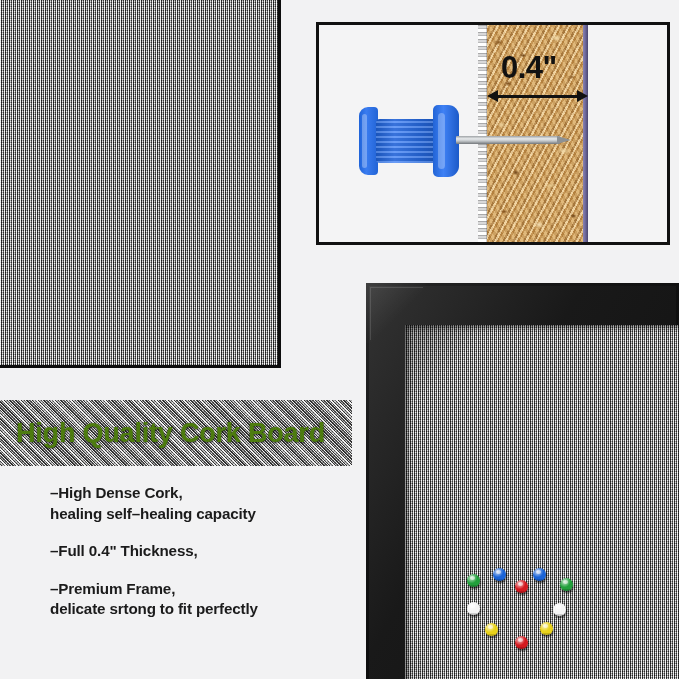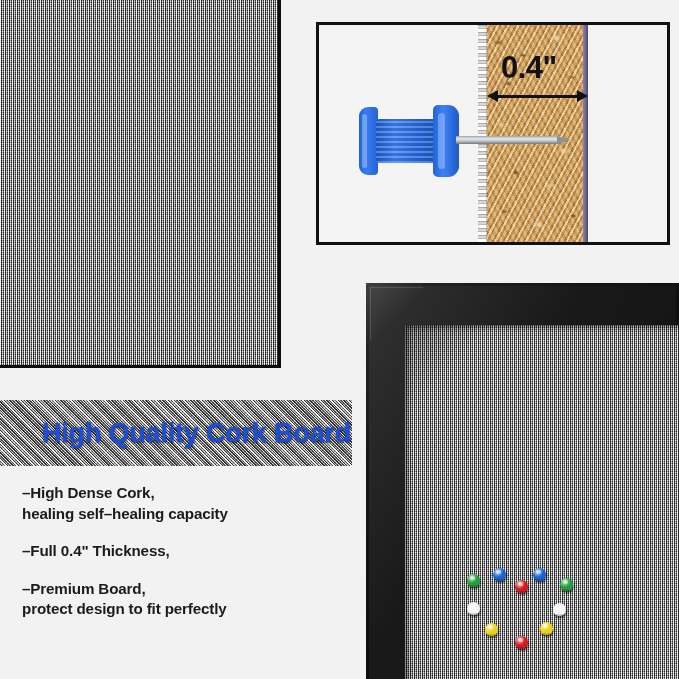--- a/index.html
+++ b/index.html
@@ -170,21 +170,21 @@
   }
   #banner-title{
     position:absolute;left:16px;top:50%;transform:translateY(-50%);
     font-size:27px;font-weight:bold;color:#ffffff;letter-spacing:-.2px;
     white-space:nowrap;
     text-shadow:0 1px 2px rgba(0,0,0,.55), 0 0 3px rgba(0,0,0,.35);
   }
 
   
   #copy{position:absolute;left:22px;top:483px;width:330px;}
-  .bullet{margin-bottom:17px;}
+  .bullet{margin-bottom:17px;margin-left:28px;}
   .bullet div{
     font-size:15.2px;font-weight:bold;color:#1b1b1b;
     line-height:20.5px;letter-spacing:-.15px;white-space:nowrap;
   }
 
   
   #board-photo{
     position:absolute;left:366px;top:283px;width:313px;height:396px;
     overflow:hidden;
   }
@@ -280,34 +280,34 @@
         <div class="tack" style="left: 101px; top: 319px; background: radial-gradient(circle at 35% 28%, rgba(255, 255, 255, 0.75) 0%, rgba(255, 255, 255, 0) 45%), rgb(244, 244, 244);"></div>
         <div class="tack" style="left: 187px; top: 320px; background: radial-gradient(circle at 35% 28%, rgba(255, 255, 255, 0.75) 0%, rgba(255, 255, 255, 0) 45%), rgb(244, 244, 244);"></div>
         <div class="tack" style="left: 119px; top: 340px; background: radial-gradient(circle at 35% 28%, rgba(255, 255, 255, 0.75) 0%, rgba(255, 255, 255, 0) 45%), rgb(232, 210, 26);"></div>
         <div class="tack" style="left: 174px; top: 339px; background: radial-gradient(circle at 35% 28%, rgba(255, 255, 255, 0.75) 0%, rgba(255, 255, 255, 0) 45%), rgb(232, 210, 26);"></div>
         <div class="tack" style="left: 149px; top: 353px; background: radial-gradient(circle at 35% 28%, rgba(255, 255, 255, 0.75) 0%, rgba(255, 255, 255, 0) 45%), rgb(212, 25, 31);"></div>
       </div>
   </div>
 
   <div id="banner">
     <div id="banner-bg"></div>
-    <div id="banner-title" style="color: #1d4ed8; margin-left: 26px;">High Quality Cork Board</div>
+    <div id="banner-title" style="color: #4d7c0f;">High Quality Cork Board</div>
   </div>
 
   <div id="copy">
 
     <div class="bullet">
       <div>–High Dense Cork,</div>
       <div>healing self–healing capacity</div>
     </div>
 
     <div class="bullet">
       <div>–Full 0.4" Thickness,</div>
     </div>
 
     <div class="bullet">
-      <div>–Premium Board,</div>
-      <div>protect design to fit perfectly</div>
+      <div>–Premium Frame,</div>
+      <div>delicate srtong to fit perfectly</div>
     </div>
 
   </div>
 
 </div>
 
 </body></html>

